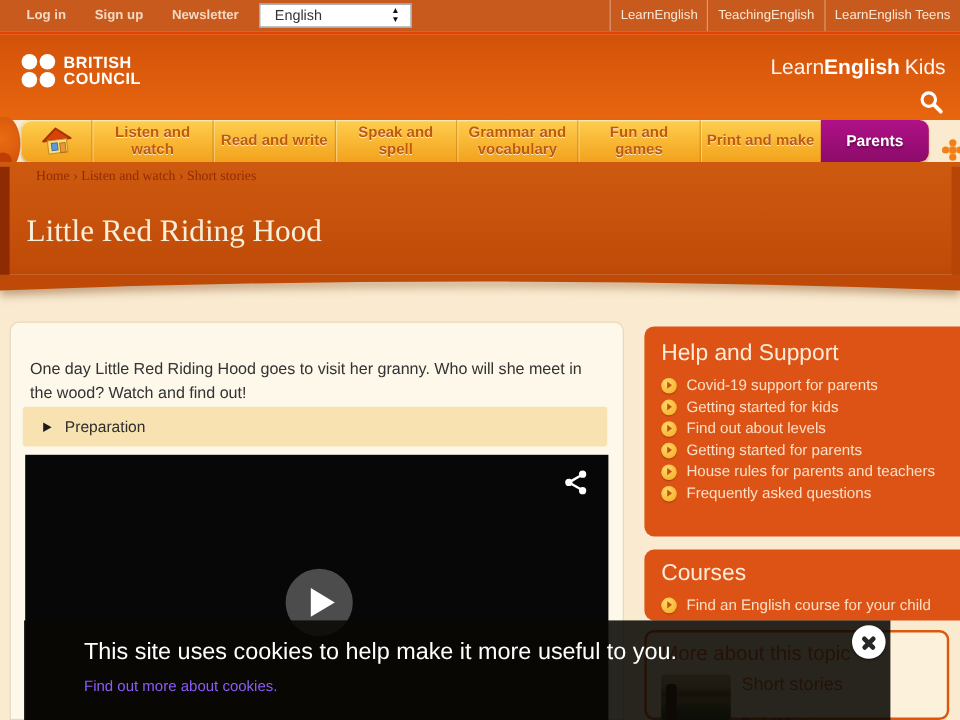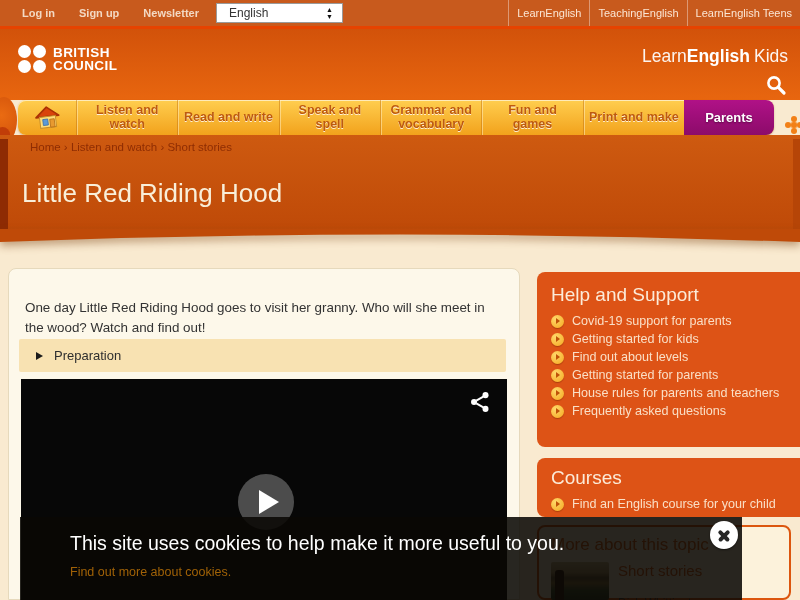--- a/index.html
+++ b/index.html
@@ -34,21 +34,21 @@
   .nav { position:absolute; left:18px; top:100px; width:756px; height:35px; display:flex; border-radius:8px; background:linear-gradient(180deg,#FFCE4F,#F2A21C); box-shadow:inset 0 1px 0 rgba(255,255,255,.6), 0 1px 2px rgba(120,50,0,.3); }
   .nav-home { flex:0 0 58px; display:flex; align-items:center; justify-content:center; cursor:pointer; }
   .nav-item { flex:1 1 0; display:flex; align-items:center; justify-content:center; text-align:center; border-left:1px solid rgba(190,108,10,.45); box-shadow:inset 1px 0 0 rgba(255,240,200,.5); padding:0 5px; cursor:pointer; }
   .nav-item span { font-size:12.5px; font-weight:bold; color:#BE5A0E; text-shadow:0 1px 0 rgba(255,255,255,.8); line-height:1.1; }
   .nav-parents { flex:0 0 90px; display:flex; align-items:center; justify-content:center; background:linear-gradient(180deg,#B01187,#8C0B6A); border-radius:0 8px 8px 0; color:#FFF; font-size:13px; font-weight:bold; text-shadow:0 1px 2px rgba(0,0,0,.4); cursor:pointer; }
   .flower-left { position:absolute; left:-9px; top:97px; width:26px; height:46px; background:radial-gradient(circle at 40% 40%, #EA6B12, #CE4E09); border-radius:50%; }
   .flower-left2 { position:absolute; left:-5px; top:127px; width:15px; height:15px; background:#C13D08; border-radius:50%; }
   .flower-right { position:absolute; left:791px; top:122px; width:6px; height:6px; border-radius:50%; background:#F28017; box-shadow:0 -6px 0 #F28017, 0 6px 0 #F28017, -6px 0 0 #F28017, 6px 0 0 #F28017, 0 0 0 1px rgba(242,128,23,.4); }
 
   
-  .banner { position:absolute; left:0; top:135px; width:800px; height:94px; background:linear-gradient(180deg,#CE5A10,#BF4A08); }
+  .banner { position:absolute; left:0; top:135px; width:800px; height:94px; background:linear-gradient(180deg,#CE5A10,#BF4A08);font-family:Liberation Serif, serif; }
   .banner-strip-l { position:absolute; left:0; top:4px; width:8px; height:90px; background:#8E2B03; }
   .banner-strip-r { position:absolute; right:0; top:4px; width:7px; height:90px; background:#B64507; }
   .breadcrumb { position:absolute; left:30px; top:6px; font-size:11.5px; color:#8F2D03; }
   .page-title { position:absolute; left:22px; top:43px; font-size:26px; font-weight:400; color:#F9EFD9; }
   .banner-curve { position:absolute; left:0; top:229px; width:800px; height:18px; filter:drop-shadow(0 4px 4px rgba(120,60,10,.45)); }
 
   
   .card { position:absolute; left:8px; top:268px; width:512px; height:332px; background:#FDF8EA; border:1px solid #E6D9BC; border-radius:8px 8px 0 0; }
   .intro { position:absolute; left:16px; top:29px; width:478px; font-size:13.4px; color:#333; line-height:1.5; }
   .accordion { position:absolute; left:10px; top:70px; width:487px; height:33px; background:#F8E2B2; border-radius:2px; display:flex; align-items:center; padding-left:17px; gap:11px; cursor:pointer; }
@@ -73,21 +73,21 @@
   .more-title { font-size:17px; font-weight:400; color:#DA5E12; }
   .more-item { display:flex; gap:9px; margin-top:7px; cursor:pointer; }
   .thumb { flex:0 0 58px; width:58px; height:38px; border-radius:2px; background:linear-gradient(180deg,#C9BA8C 0%,#A79467 28%,#5E5538 42%,#8A7440 55%,#35502F 75%,#20351F 100%); position:relative; overflow:hidden; }
   .thumb::after { content:""; position:absolute; left:4px; top:8px; width:9px; height:30px; background:#27150C; border-radius:3px 3px 0 0; }
   .more-item-title { font-size:15px; color:#D85A12; }
   .more-item-sub { font-size:12px; color:#3a3a3a; margin-top:17px; }
 
   
   .cookie { position:absolute; left:20px; top:517px; width:722px; height:83px; background:rgba(10,8,5,.88); z-index:50; }
   .cookie-msg { position:absolute; left:50px; top:15px; font-size:19.5px; color:#FFFFFF; }
-  .cookie-link { position:absolute; left:50px; top:48px; font-size:12.5px; color:#a16207; cursor:pointer; }
+  .cookie-link { position:absolute; left:50px; top:48px; font-size:12.5px; color:#8b5cf6; cursor:pointer; }
   .cookie-close { position:absolute; right:4px; top:4px; width:28px; height:28px; border-radius:50%; background:#FFFFFF; box-shadow:0 1px 2px rgba(0,0,0,.5); cursor:pointer; }
   .cookie-close i { position:absolute; left:7px; top:12.5px; width:14px; height:3.6px; background:#262626; border-radius:2px; }
   .cookie-close i:first-child { transform:rotate(45deg); }
   .cookie-close i:last-child { transform:rotate(-45deg); }
 </style>
 </head>
 <body>
 
 <div id="page">
 

